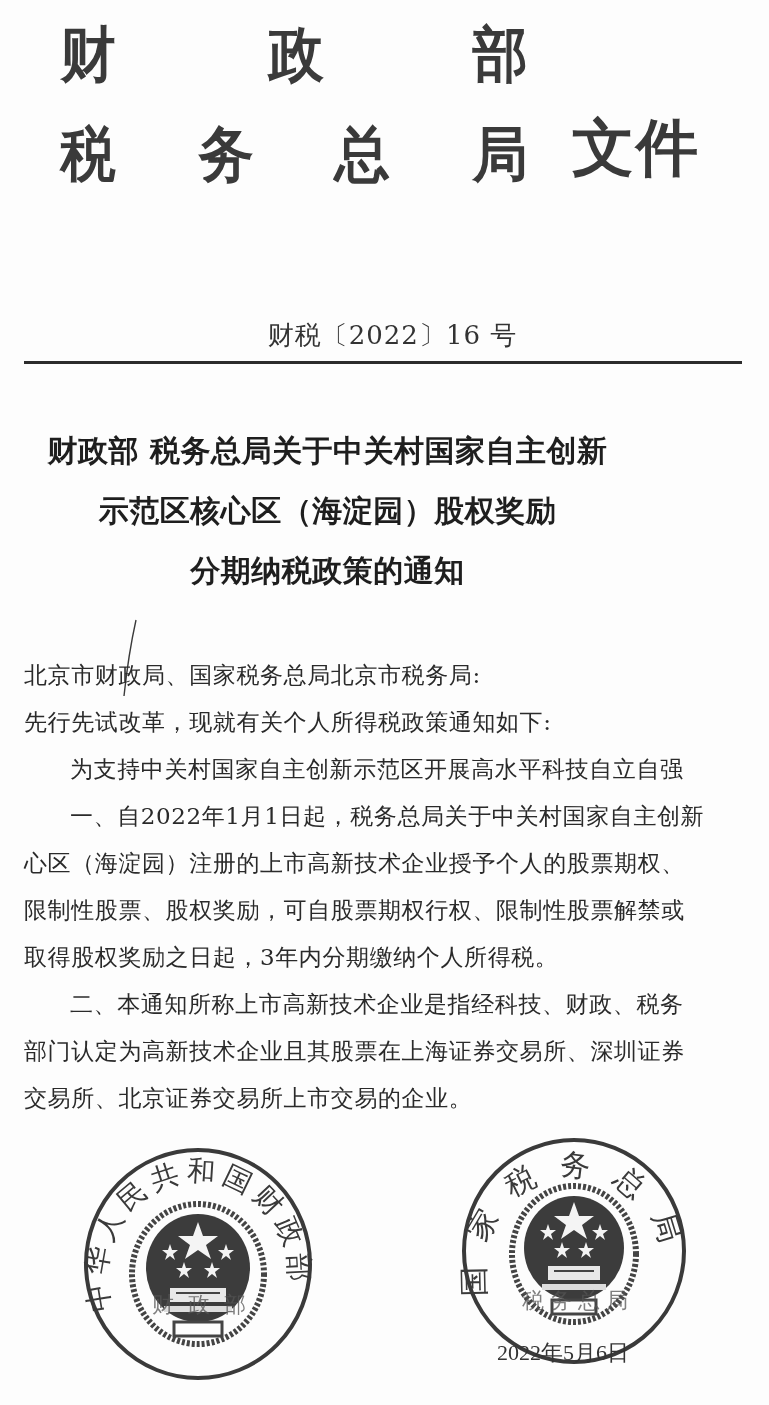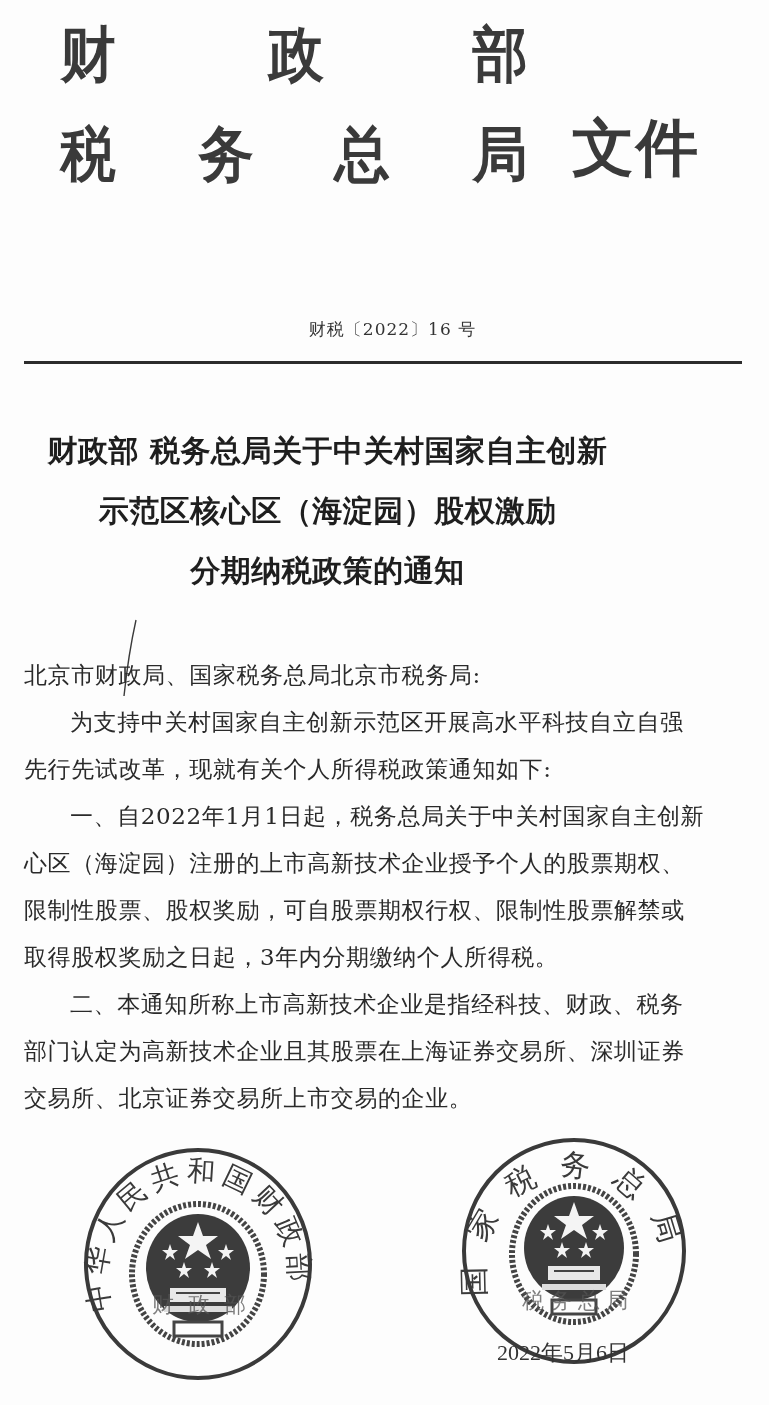--- a/index.html
+++ b/index.html
@@ -41,21 +41,21 @@
       letter-spacing: 2px;
       margin-top: 39px;
     }
 
     
     .doc-number {
       position: absolute;
       left: 0; top: 318px;
       width: 769px;
       text-align: center;
-      font-size: 17px;
+      font-size: 26px;
       letter-spacing: 1px;
       color: #333;
       padding-left: 16px;
     }
     .header-rule {
       position: absolute;
       left: 24px; top: 361px;
       width: 718px;
       height: 0;
       border-top: 3px solid #2c2c2c;
@@ -151,34 +151,34 @@
   <span class="issuer-char" style="left:470px; top:124px;">局</span>
 
   <span class="issuer-suffix">文件</span>
 </div>
 
 <div class="doc-number">财税〔2022〕16 号</div>
 <div class="header-rule"></div>
 
 <div class="title">
   <span class="title-line">财政部 税务总局关于中关村国家自主创新</span>
-  <span class="title-line">示范区核心区（海淀园）股权激励</span>
+  <span class="title-line">示范区核心区（海淀园）股权奖励</span>
   <span class="title-line">分期纳税政策的通知</span>
 </div>
 
 <svg class="pen-mark" viewBox="0 0 22 80">
   <path d="M18 2 C 14 20, 10 40, 6 78" stroke="#3a3a3a" stroke-width="1.4" fill="none"></path>
 </svg>
 
 <div class="body-text">
   <span class="addressee">北京市财政局、国家税务总局北京市税务局:</span>
 
   <div>
+    <span class="para-line">先行先试改革，现就有关个人所得税政策通知如下:</span>
     <span class="para-line indent">为支持中关村国家自主创新示范区开展高水平科技自立自强</span>
-    <span class="para-line">先行先试改革，现就有关个人所得税政策通知如下:</span>
   </div>
 
   <div>
     <span class="para-line indent">一、自2022年1月1日起，税务总局关于中关村国家自主创新</span>
     <span class="para-line">心区（海淀园）注册的上市高新技术企业授予个人的股票期权、</span>
     <span class="para-line">限制性股票、股权奖励，可自股票期权行权、限制性股票解禁或</span>
     <span class="para-line">取得股权奖励之日起，3年内分期缴纳个人所得税。</span>
   </div>
 
   <div>

